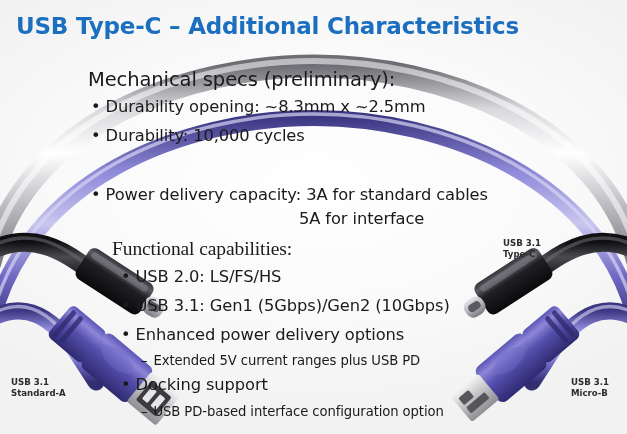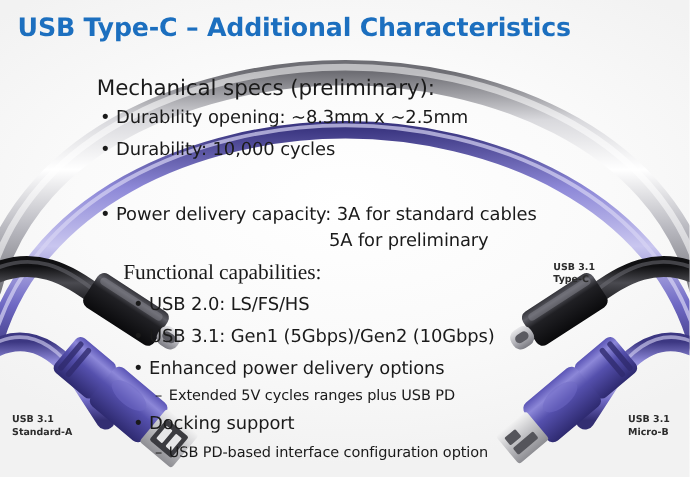--- a/index.html
+++ b/index.html
@@ -162,31 +162,31 @@
 
     <div class="blk head" style="left:88px;top:68px;">Mechanical specs (preliminary):</div>
 
     <div class="blk bul" style="left:91px;top:97px;">Durability opening: ~8.3mm x ~2.5mm</div>
 
     <div class="blk bul" style="left:91px;top:126px;">Durability: 10,000 cycles</div>
 
 
     <div class="blk bul" style="left:91px;top:185px;">Power delivery capacity:  3A for standard cables</div>
 
-    <div class="blk cont" style="left:299px;top:209px;">5A for preliminary</div>
+    <div class="blk cont" style="left:299px;top:209px;">5A for interface</div>
 
     <div class="blk head" style="left:112px;top:238px;font-family:Liberation Serif, serif;">Functional capabilities:</div>
 
     <div class="blk bul" style="left:121px;top:267px;">USB 2.0: LS/FS/HS</div>
 
     <div class="blk bul" style="left:121px;top:296px;">USB 3.1: Gen1 (5Gbps)/Gen2 (10Gbps)</div>
 
     <div class="blk bul" style="left:121px;top:325px;">Enhanced power delivery options</div>
 
-    <div class="blk sub" style="left:141px;top:353px;">Extended 5V cycles ranges plus USB PD</div>
+    <div class="blk sub" style="left:141px;top:353px;">Extended 5V current ranges plus USB PD</div>
 
     <div class="blk sub" style="left:141px;top:404px;">USB PD-based interface configuration option</div>
 
     <div class="blk bul" style="left:121px;top:375px;">Docking support</div>
 
     <div class="conn-label" style="left:503px;top:238px;">
       <span>USB 3.1</span>
       <span>Type-C</span>
     </div>
 

